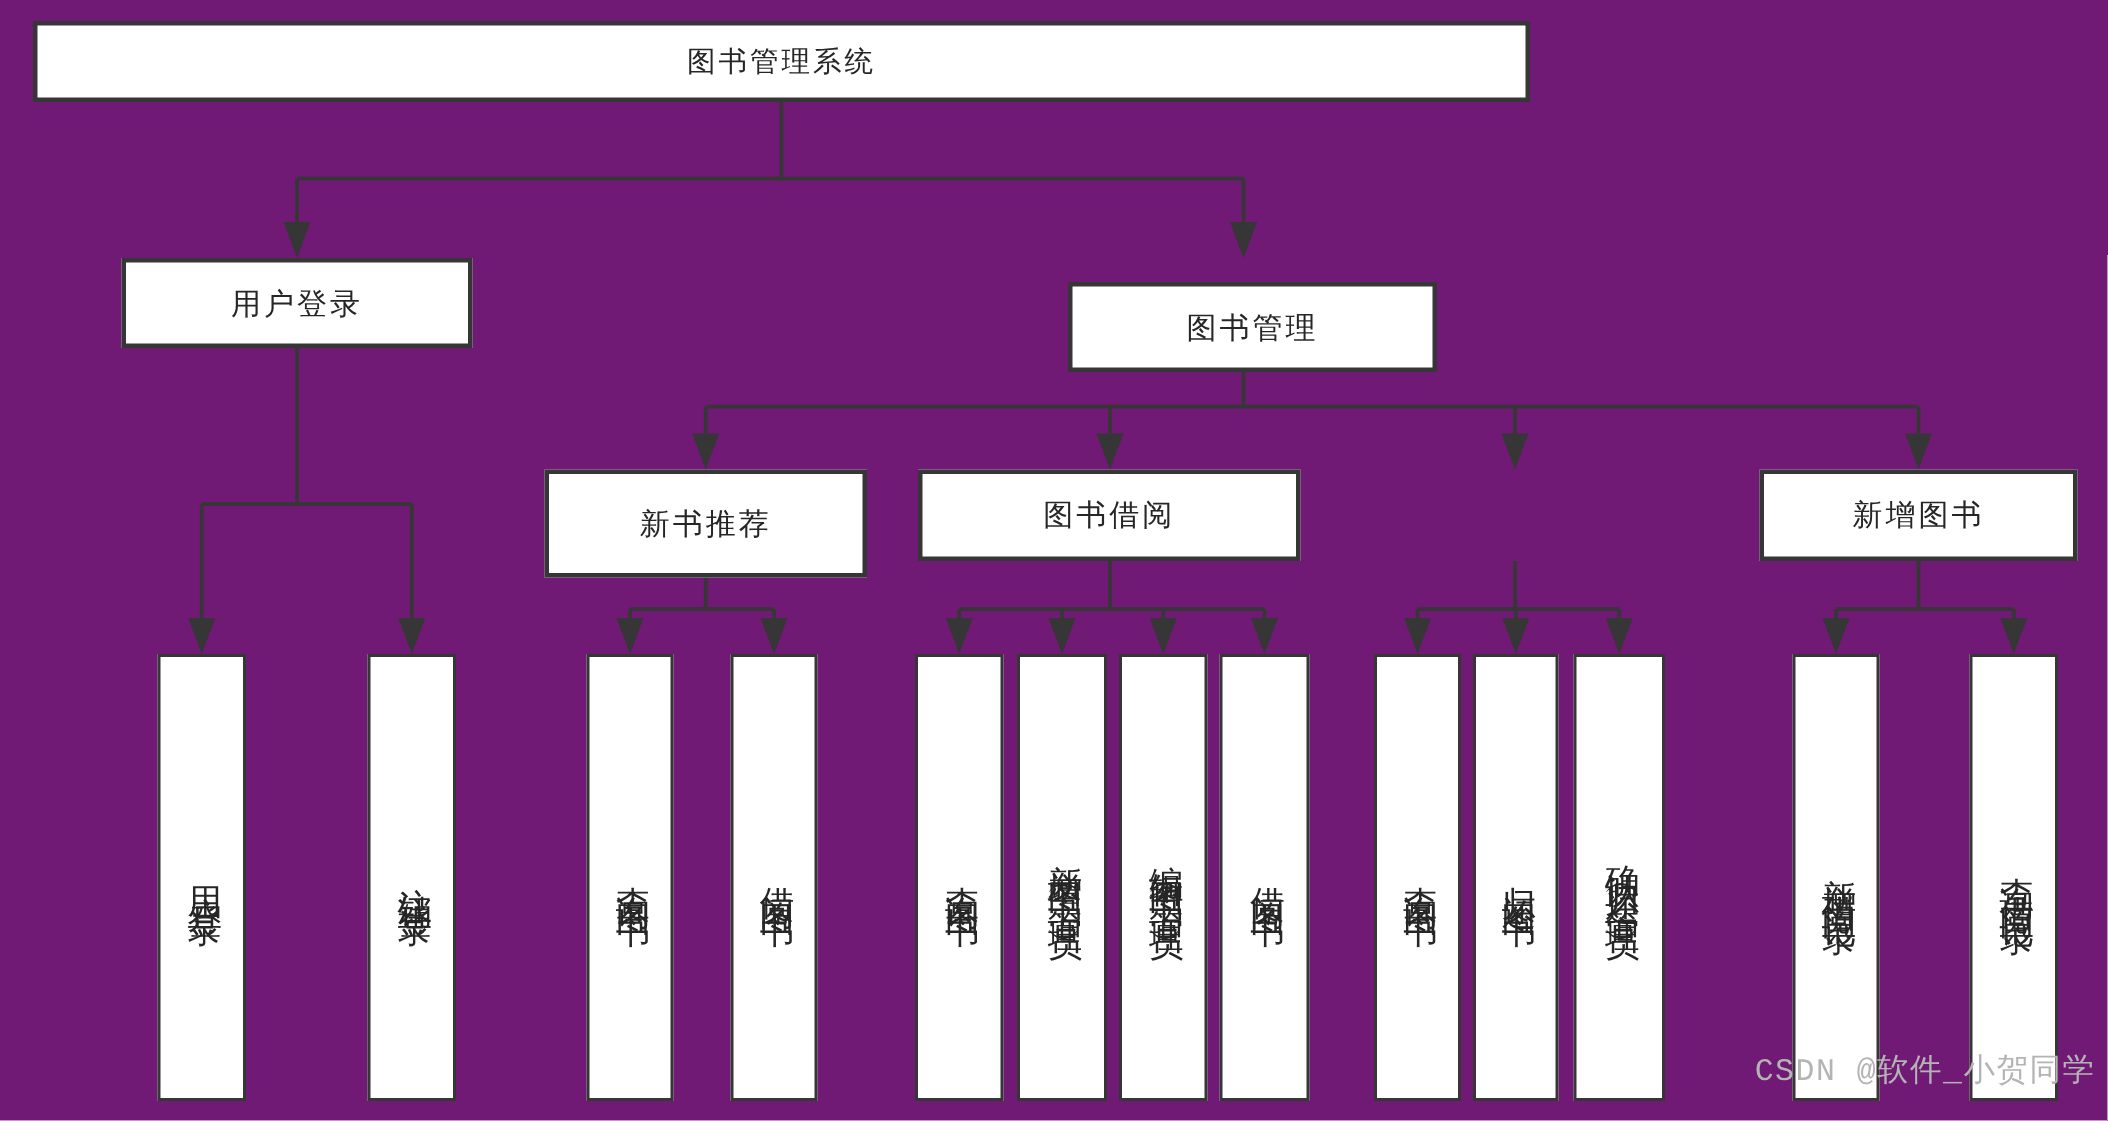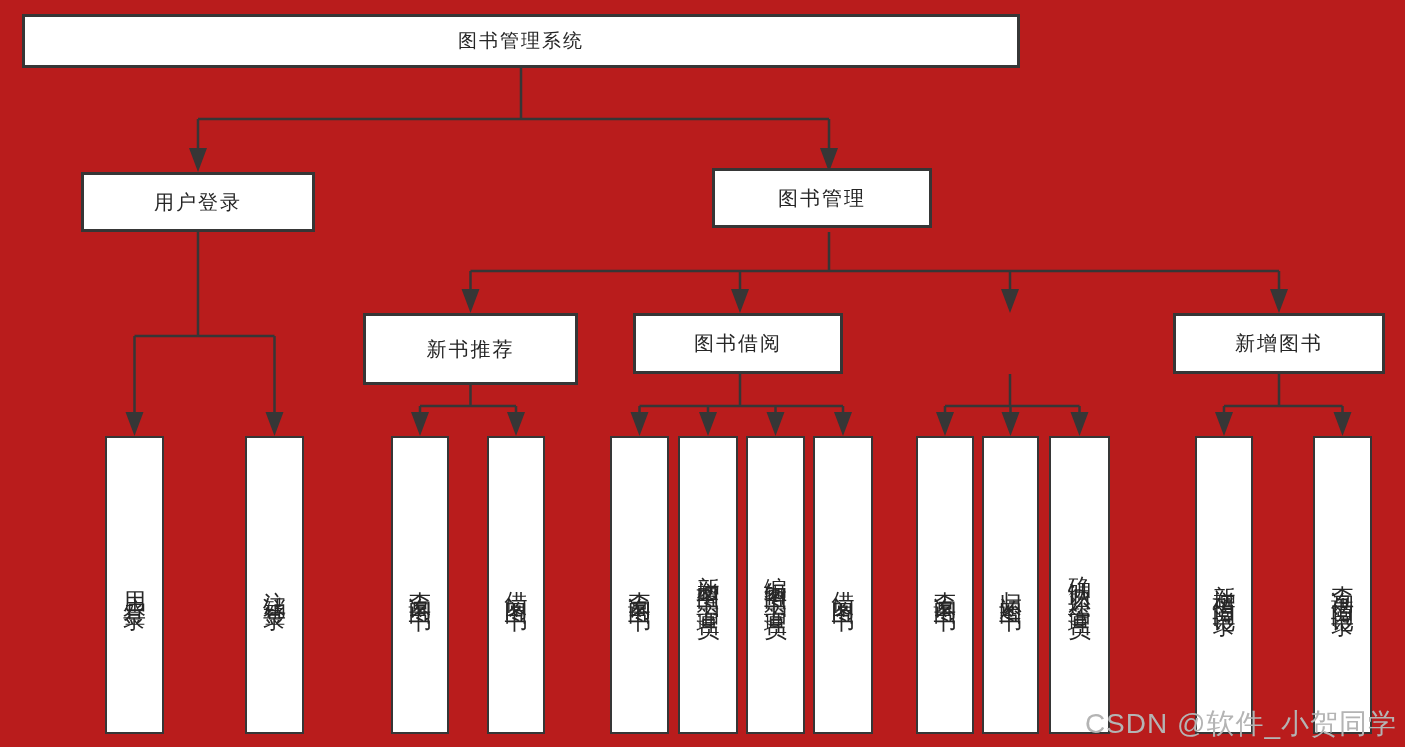--- a/index.html
+++ b/index.html
@@ -1,21 +1,21 @@
 <!DOCTYPE html>
 <html><head>
 <meta charset="utf-8">
 <style>
   html, body { margin: 0; padding: 0; background: #ffffff; }
   #canvas {
     position: relative;
     width: 1405px;
     height: 747px;
-    background: #b91c1c;
-    font-family: Liberation Sans, sans-serif;
+    background: #701a75;
+    font-family: Liberation Mono, monospace;
     overflow: hidden;
   }
   #connectors {
     position: absolute;
     left: 0; top: 0;
     width: 1405px; height: 747px;
     pointer-events: none;
   }
   .box {
     position: absolute;
@@ -40,23 +40,23 @@
     border-width: 2.5px;
     writing-mode: vertical-rl;
     text-orientation: mixed;
     font-size: 23px;
     letter-spacing: 6px;
     line-height: 1;
   }
   .watermark {
     position: absolute;
     right: 8px;
-    bottom: 4px;
+    bottom: 20px;
     z-index: 10;
-    font-size: 28px;
+    font-size: 21px;
     color: #b4b4b4;
     letter-spacing: 1px;
     white-space: nowrap;
   }
 </style>
 </head>
 <body>
 
 <div id="canvas">
 
@@ -96,24 +96,24 @@
       <polygon points="1001.5,412 1019.5,412 1010.5,436"></polygon>
       <polygon points="1070.5,412 1088.5,412 1079.5,436"></polygon>
       <polygon points="1215,412 1233,412 1224,436"></polygon>
       <polygon points="1333.5,412 1351.5,412 1342.5,436"></polygon>
     </g>
   </svg>
 
   <div class="box h-box root-box" style="left:22px; top:14px; width:998px; height:54px;">图书管理系统</div>
 
   <div class="box h-box" style="left:81px; top:172px; width:234px; height:60px;">用户登录</div>
-  <div class="box h-box" style="left:712px; top:168px; width:220px; height:60px;">图书管理</div>
+  <div class="box h-box" style="left:712px; top:188px; width:246px; height:60px;">图书管理</div>
 
   <div class="box h-box" style="left:363px; top:313px; width:215px; height:72px;">新书推荐</div>
-  <div class="box h-box" style="left:633px; top:313px; width:210px; height:61px;">图书借阅</div>
+  <div class="box h-box" style="left:612px; top:313px; width:255px; height:61px;">图书借阅</div>
   <div class="box h-box" style="left:1173px; top:313px; width:212px; height:61px;">新增图书</div>
 
   <div class="box v-box" style="left:105px; top:436px; width:59px; height:298px;">用户登录</div>
   <div class="box v-box" style="left:245px; top:436px; width:59px; height:298px;">注销登录</div>
 
   <div class="box v-box" style="left:391px; top:436px; width:58px; height:298px;">查询图书</div>
   <div class="box v-box" style="left:487px; top:436px; width:58px; height:298px;">借阅图书</div>
 
   <div class="box v-box" style="left:610px; top:436px; width:59px; height:298px;">查询图书</div>
   <div class="box v-box" style="left:678px; top:436px; width:60px; height:298px;">新增图书（管理员）</div>

